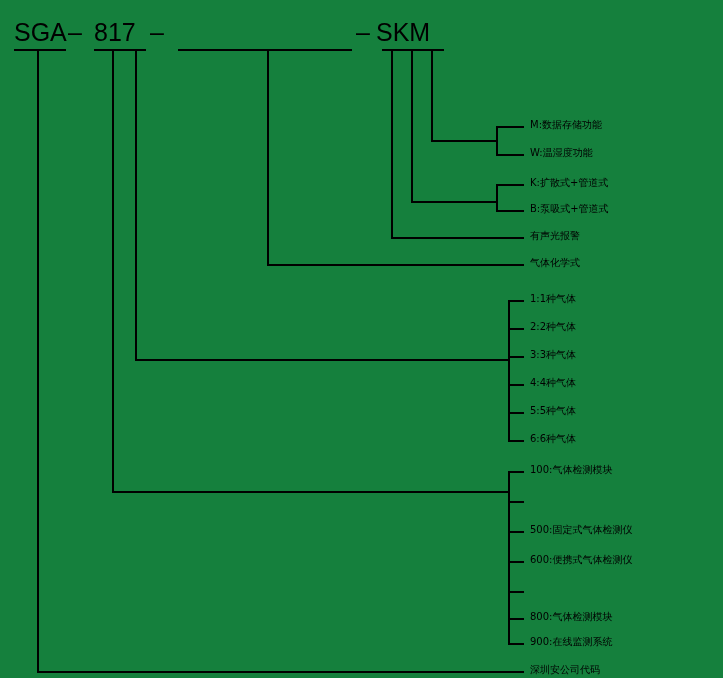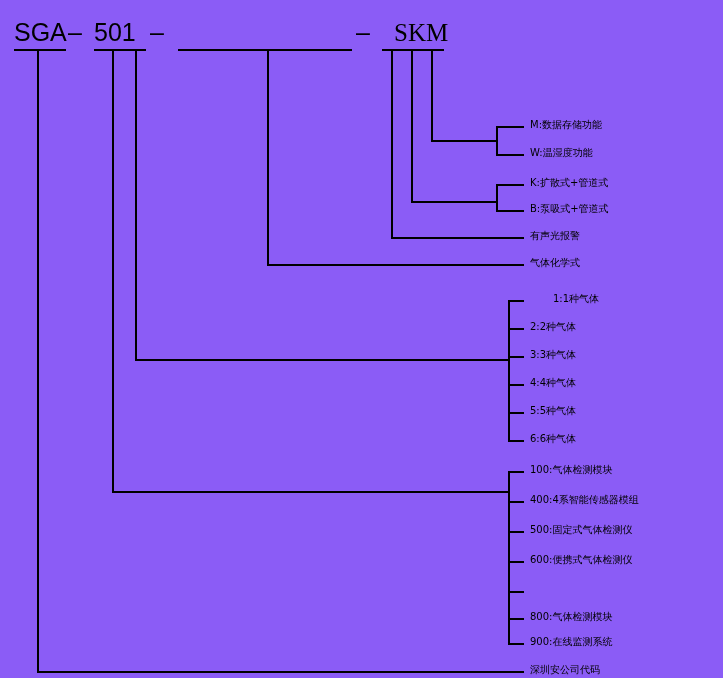--- a/index.html
+++ b/index.html
@@ -9,21 +9,21 @@
   }
   body {
     font-family: "Liberation Sans", sans-serif;
     color: #000000;
   }
   #stage {
     position: relative;
     width: 723px;
     height: 678px;
     overflow: hidden;
-    background: #8b5cf6;
+    background: #15803d;
   }
   #svg-layer {
     position: absolute;
     left: 0;
     top: 0;
     width: 723px;
     height: 678px;
   }
   .code-part {
     position: absolute;
@@ -97,41 +97,40 @@
       <path d="M 432 50 L 432 141 L 497 141"></path>
       <path d="M 503 127 L 497 127 L 497 155 L 503 155"></path>
       <line x1="497" y1="127" x2="524" y2="127"></line>
       <line x1="497" y1="155" x2="524" y2="155"></line>
 
     </g>
   </svg>
 
   <div class="code-part" style="left:14px; top:20px;">SGA</div>
   <div class="dash" style="left:68px; top:20px;">–</div>
-  <div class="code-part" style="left:94px; top:20px;">501</div>
+  <div class="code-part" style="left:94px; top:20px;">817</div>
   <div class="dash" style="left:150px; top:20px;">–</div>
   <div class="dash" style="left:356px; top:20px;">–</div>
-  <div class="code-part" style="left:394px; top:20px;font-family:Liberation Serif, serif;">SKM</div>
+  <div class="code-part" style="left:376px; top:20px;">SKM</div>
 
   <div class="leaf-label" style="left:530px; top:120px;">M:数据存储功能</div>
   <div class="leaf-label" style="left:530px; top:148px;">W:温湿度功能</div>
   <div class="leaf-label" style="left:530px; top:178px;">K:扩散式+管道式</div>
   <div class="leaf-label" style="left:530px; top:204px;text-align:center;">B:泵吸式+管道式</div>
   <div class="leaf-label" style="left:530px; top:231px;">有声光报警</div>
   <div class="leaf-label" style="left:530px; top:258px;">气体化学式</div>
 
-  <div class="leaf-label" style="left:530px; top:294px;margin-left:23px;">1:1种气体</div>
+  <div class="leaf-label" style="left:530px; top:294px;">1:1种气体</div>
   <div class="leaf-label" style="left:530px; top:322px;">2:2种气体</div>
   <div class="leaf-label" style="left:530px; top:350px;text-align:right;">3:3种气体</div>
   <div class="leaf-label" style="left:530px; top:378px;">4:4种气体</div>
   <div class="leaf-label" style="left:530px; top:406px;">5:5种气体</div>
   <div class="leaf-label" style="left:530px; top:434px;">6:6种气体</div>
 
   <div class="leaf-label" style="left:530px; top:465px;">100:气体检测模块</div>
-  <div class="leaf-label" style="left:530px; top:495px;">400:4系智能传感器模组</div>
   <div class="leaf-label" style="left:530px; top:525px;">500:固定式气体检测仪</div>
   <div class="leaf-label" style="left:530px; top:555px;">600:便携式气体检测仪</div>
   <div class="leaf-label" style="left:530px; top:612px;">800:气体检测模块</div>
   <div class="leaf-label" style="left:530px; top:637px;">900:在线监测系统</div>
 
   <div class="leaf-label" style="left:530px; top:665px;">深圳安公司代码</div>
 
 </div>
 
 </body></html>

